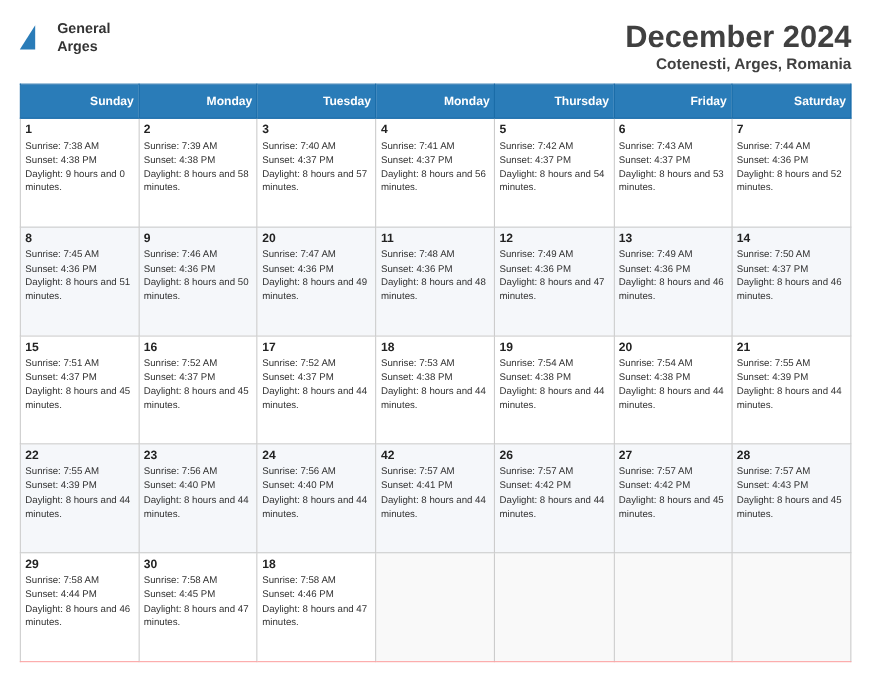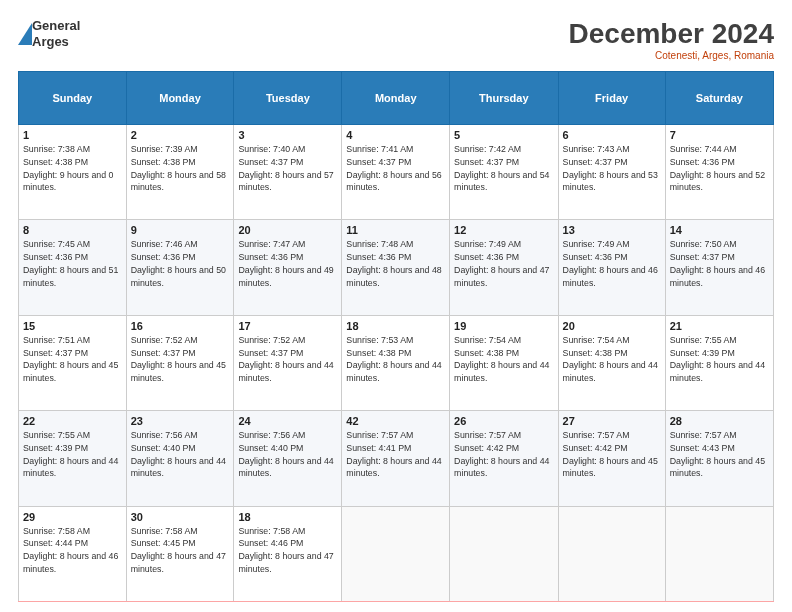--- a/index.html
+++ b/index.html
@@ -19,21 +19,21 @@
     }
     .header {
       display: flex;
       justify-content: space-between;
       align-items: flex-start;
       margin-bottom: 10px;
     }
     .logo {
       display: flex;
       align-items: center;
-      gap: 0;
+      gap: 20px;
     }
     .logo-text {
       display: flex;
       flex-direction: column;
       font-size: 13px;
       line-height: 1.2;
       font-weight: bold;
       color: #333;
     }
     .logo-text span:first-child { color: #333; }
@@ -46,35 +46,35 @@
     }
     .title-block {
       text-align: right;
     }
     .title-block h1 {
       font-size: 28px;
       font-weight: bold;
       color: #404040;
     }
     .title-block h2 {
-      font-size: 10px;
-      font-weight: normal;
-      color: #c2410c;
+      font-size: 14px;
+      font-weight: bold;
+      color: #404040;
     }
     .calendar {
       flex: 1;
       border-collapse: collapse;
       width: 100%;
       font-size: 9.5px;
     }
     .calendar th {
       background: #2a7cb8;
       color: #fff;
-      padding: 20px 4px;
-      text-align: center;
+      padding: 9px 4px;
+      text-align: right;
       font-size: 11px;
       font-weight: bold;
       border: 1px solid #1a6ca8;
     }
     .calendar td {
       border: 1px solid #ccc;
       vertical-align: top;
       padding: 4px 4px;
       width: 113px;
       min-height: 80px;

